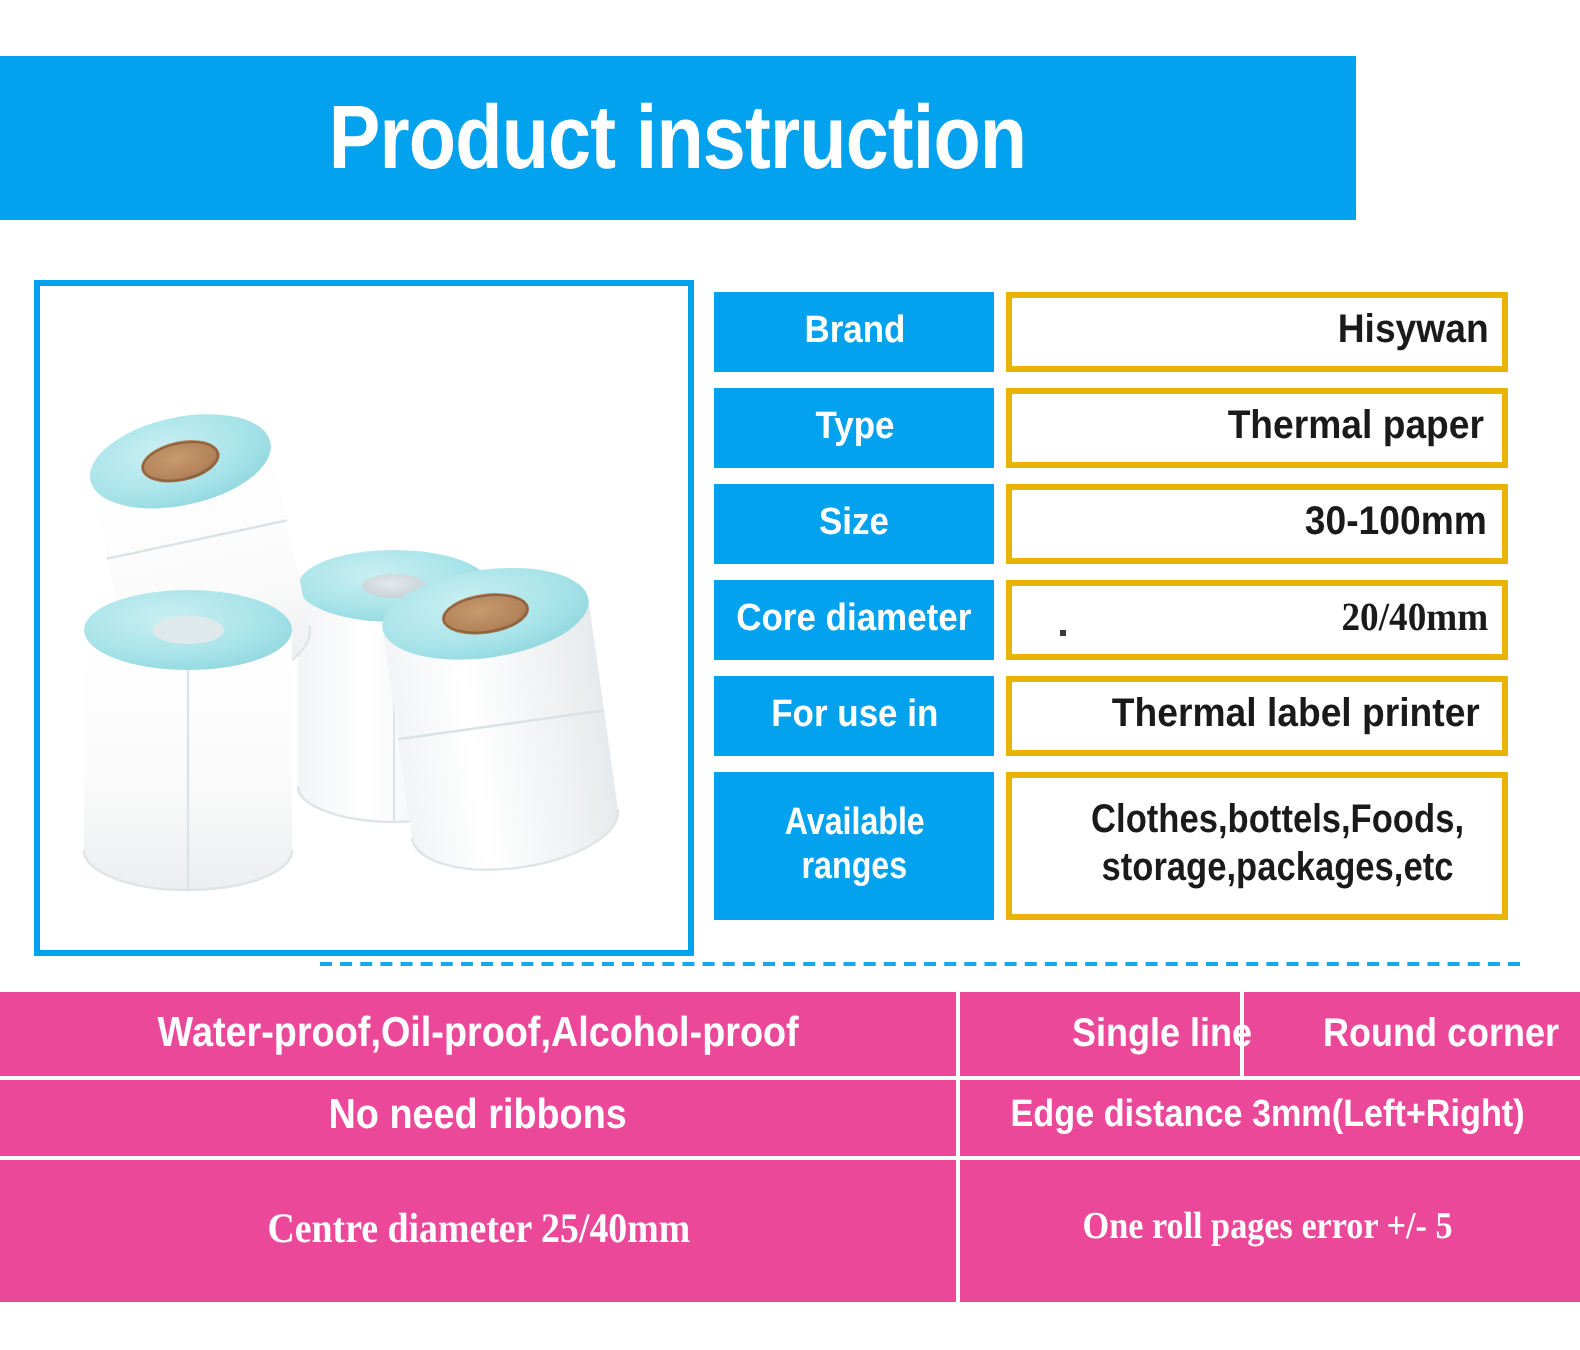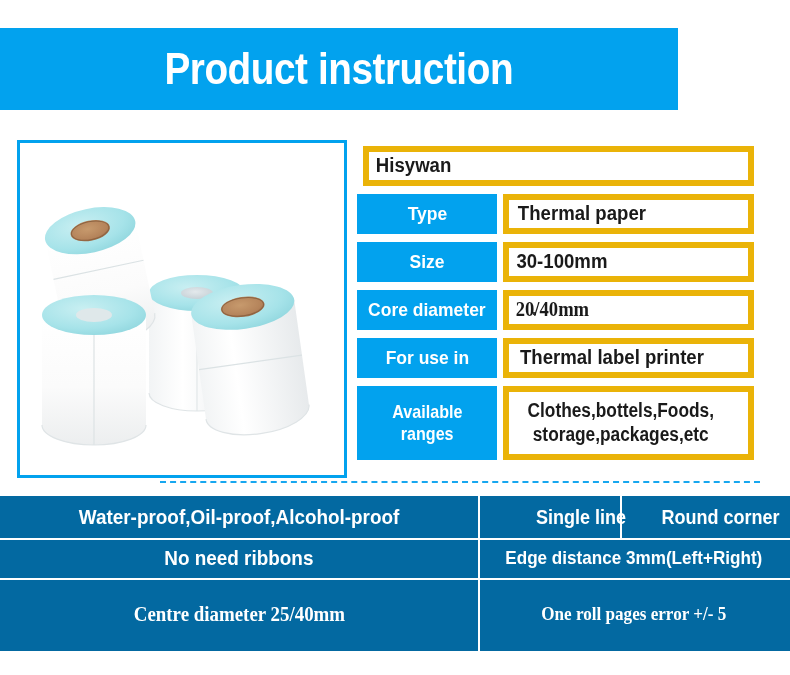--- a/index.html
+++ b/index.html
@@ -49,26 +49,26 @@
     font-size:19px;
     display:flex;align-items:center;justify-content:center;
     text-align:center;
     line-height:1.15;
     padding:6px 2px;
     box-sizing:border-box;
   }
   .spec-label span{transform:scaleX(0.92);display:inline-block;}
   .spec-value{
     flex:1;margin-left:6px;
-    border:6px solid #eab308;
+    border:3px solid #eab308;
     background:#ffffff;
     color:#1a1a1a;
     font-weight:bold;
     font-size:20px;
-    display:flex;align-items:center;justify-content:flex-start;
+    display:flex;align-items:center;justify-content:flex-end;
     text-align:center;
     line-height:1.18;
     padding:6px 4px;
     box-sizing:border-box;
   }
   .spec-value span{transform:scaleX(0.93);display:inline-block;}
   .row-h1 .spec-label,.row-h1 .spec-value{height:40px;}
   .row-tall .spec-label,.row-tall .spec-value{height:74px;}
   .spec-value.has-dot{position:relative;font-family:Liberation Serif, serif;}
   .spec-value.has-dot::before{
@@ -78,21 +78,21 @@
 
   
   .dashed-divider{
     position:absolute;left:160px;top:481px;width:600px;height:0;
     border-top:2px dashed #17a7ef;
   }
 
   
   .feature-table{
     position:absolute;left:0;top:496px;width:790px;height:155px;
-    background:#0369a1;
+    background:#ec4899;
     display:flex;flex-direction:column;
   }
   .f-row{display:flex;width:100%;position:relative;}
   .f-row.r1{height:42px;}
   .f-row.r2{height:40px;}
   .f-row.r3{height:73px;font-family:Liberation Serif, serif;}
   .f-cell{
     display:flex;align-items:center;justify-content:center;
     color:#ffffff;font-weight:bold;
     text-align:center;
@@ -183,20 +183,23 @@
         <ellipse cx="230" cy="162" rx="21" ry="9" fill="none" stroke="#8d6240" stroke-width="1"></ellipse>
         <path d="M178 268 a52 22 0 0 0 104 0" fill="none" stroke="#dfe4e6" stroke-width="1.2"></path>
         <line x1="178" y1="218" x2="282" y2="218" stroke="#dbe2e4" stroke-width="1.2"></line>
       </g>
     </svg>
   </div>
 
   <div class="spec-table">
 
     <div class="spec-row row-h1">
+      <div class="spec-label">
+        <span>Brand</span>
+      </div>
       <div class="spec-value">
         <span>Hisywan</span>
       </div>
     </div>
 
     <div class="spec-row row-h1">
       <div class="spec-label">
         <span>Type</span>
       </div>
       <div class="spec-value">

